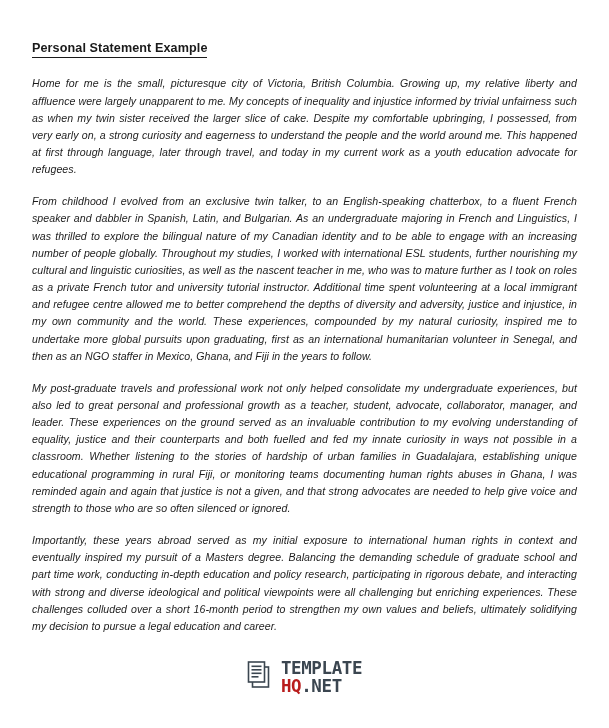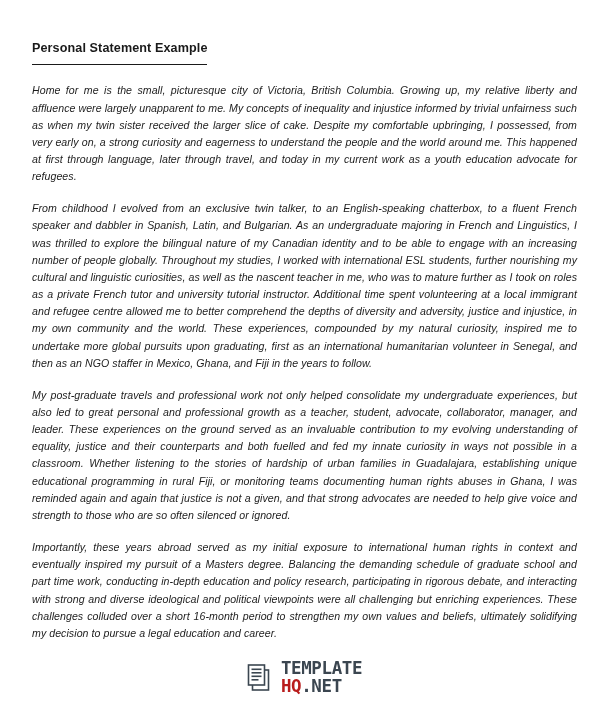--- a/index.html
+++ b/index.html
@@ -23,21 +23,21 @@
     padding: 38px 32px 0 32px;
   }
   .doc-title {
     font-size: 12.6px;
     font-weight: bold;
     color: #1a1a1a;
     letter-spacing: 0.1px;
     margin: 0 0 17px 0;
     display: inline-block;
     border-bottom: 1.3px solid #1a1a1a;
-    padding-bottom: 8px;
+    padding-bottom: 1px;
     line-height: 1.3;
   }
   .title-row {
     margin-bottom: 0;
   }
   .para {
     font-size: 10.6px;
     line-height: 1.62;
     color: #1c1c1c;
     text-align: justify;
@@ -53,21 +53,20 @@
     position: absolute;
     left: 0;
     right: 0;
     bottom: 32px;
     display: flex;
     align-items: center;
     justify-content: center;
   }
   .logo {
     display: flex;
-    align-items: center;
     gap: 8px;
   }
   .logo-icon {
     width: 26px;
     height: 30px;
     position: relative;
     flex: none;
   }
   .logo-text {
     display: flex;

